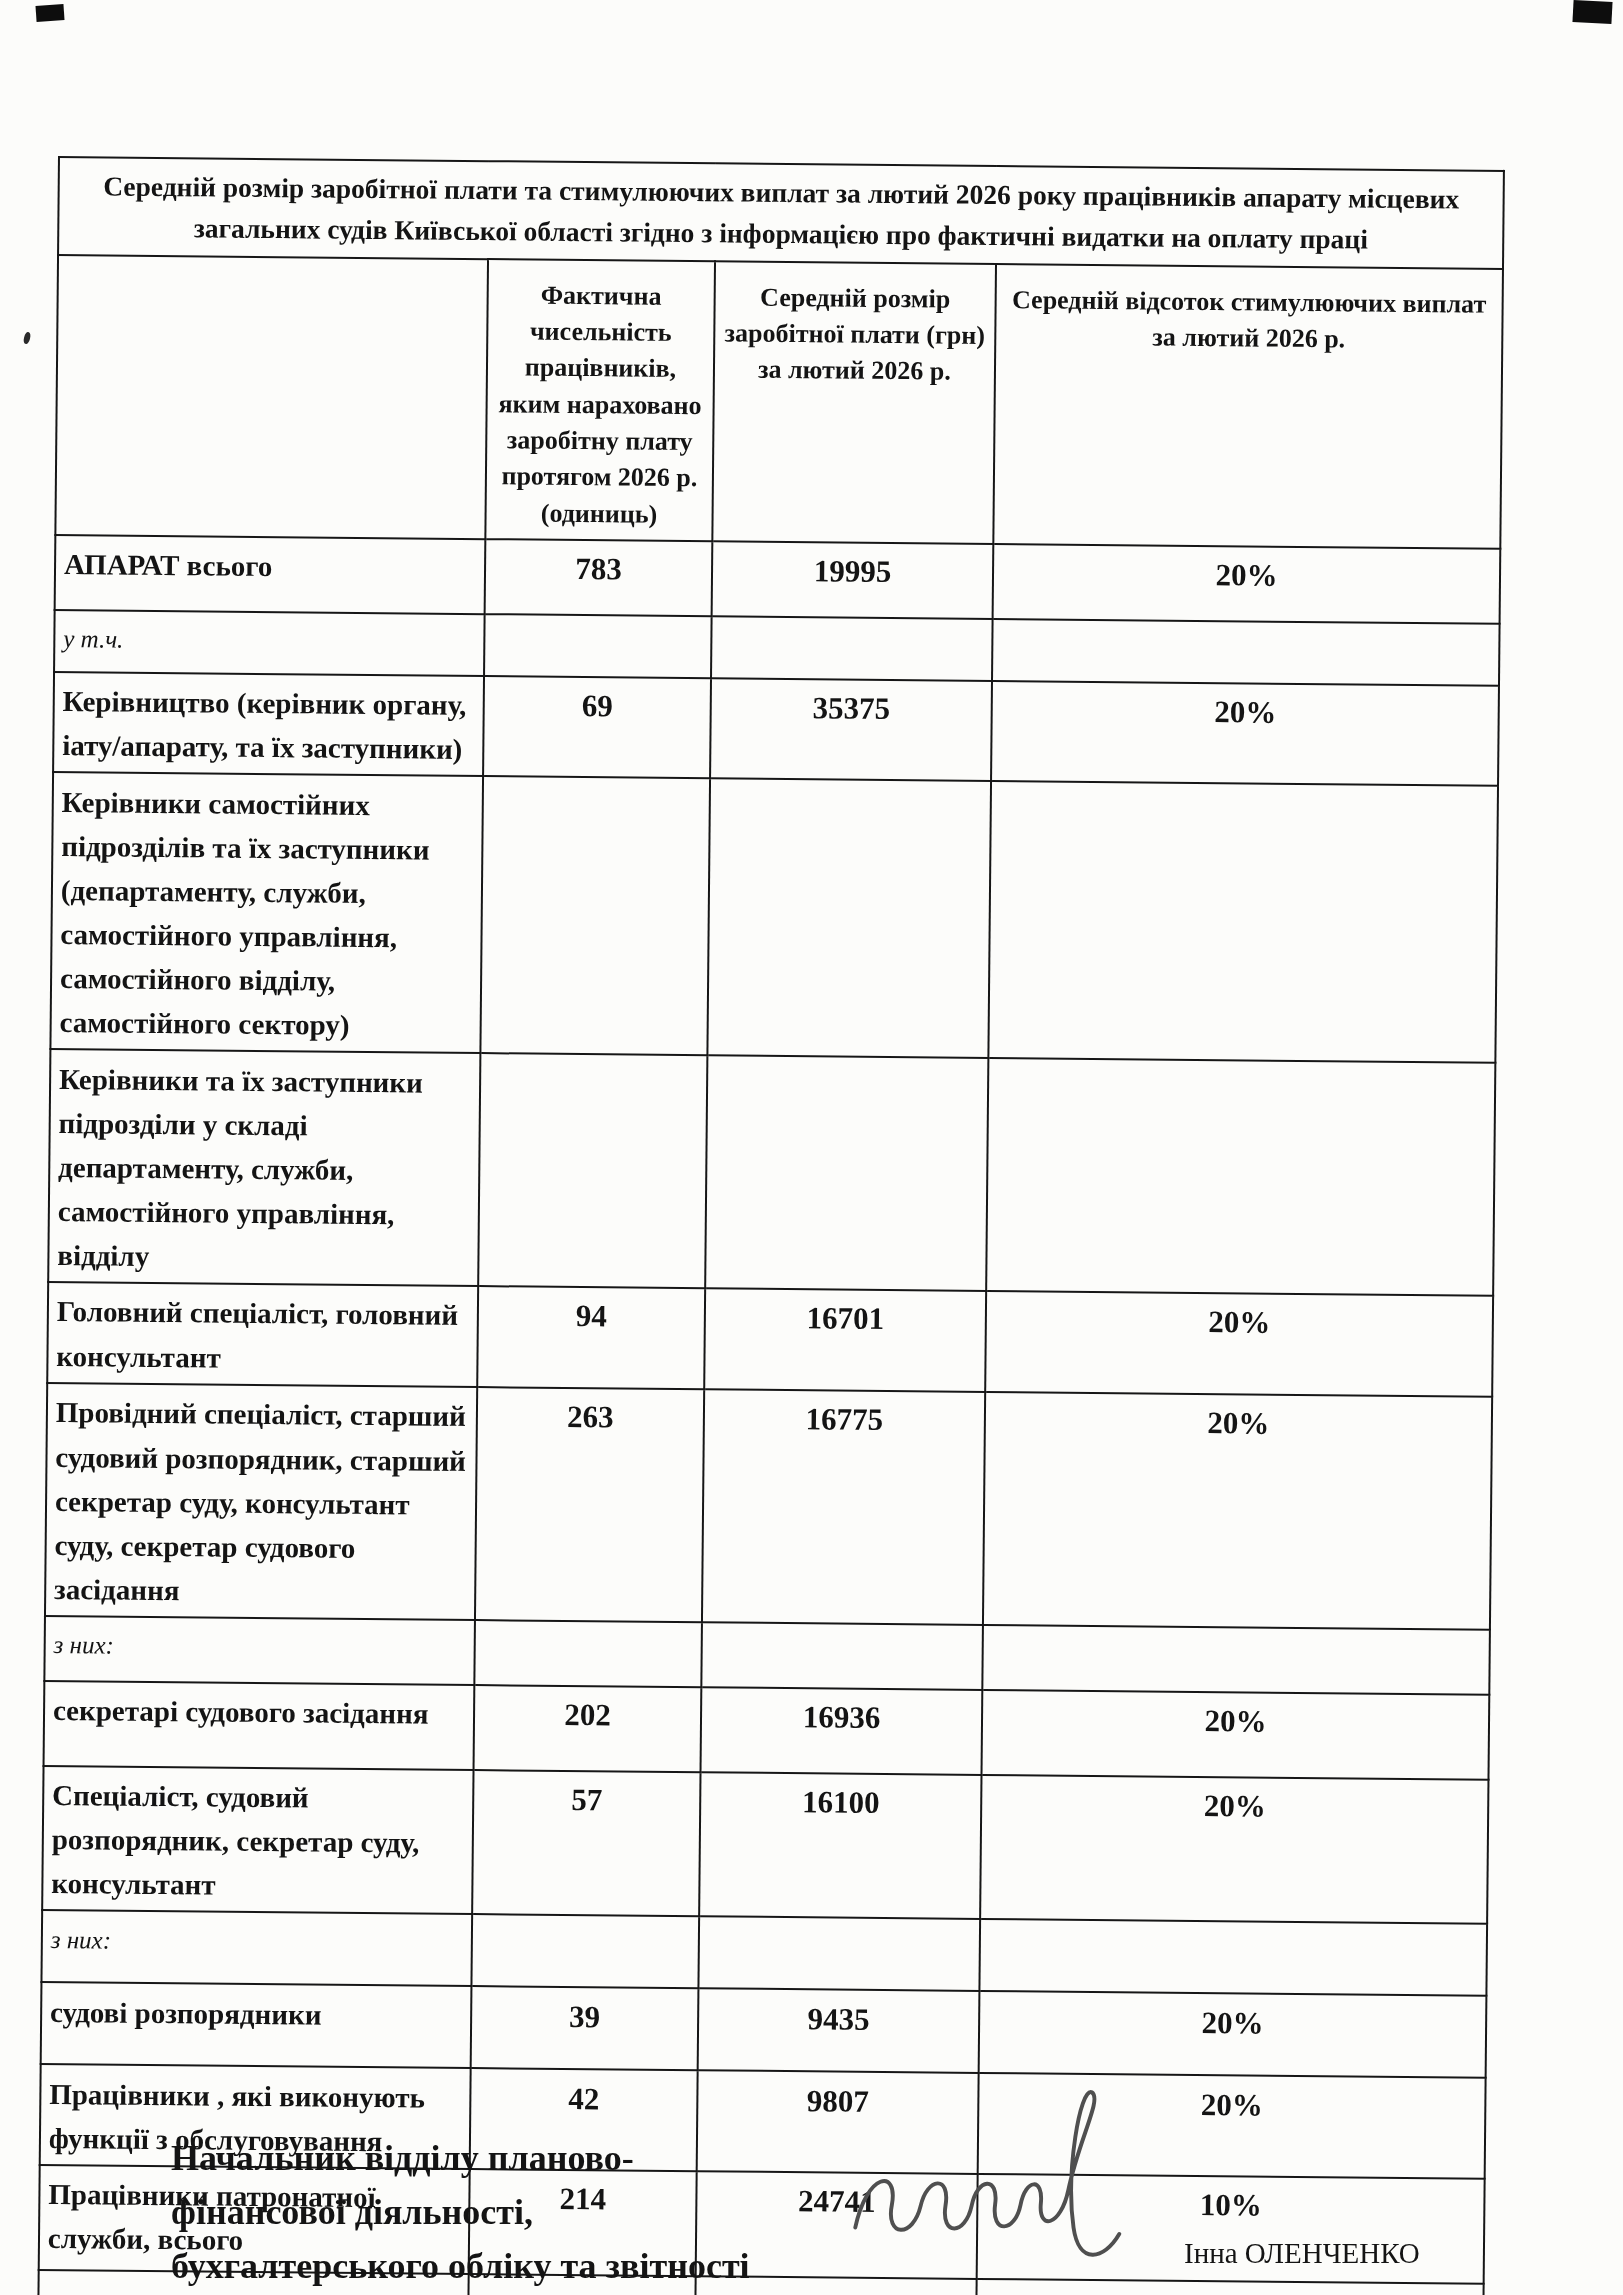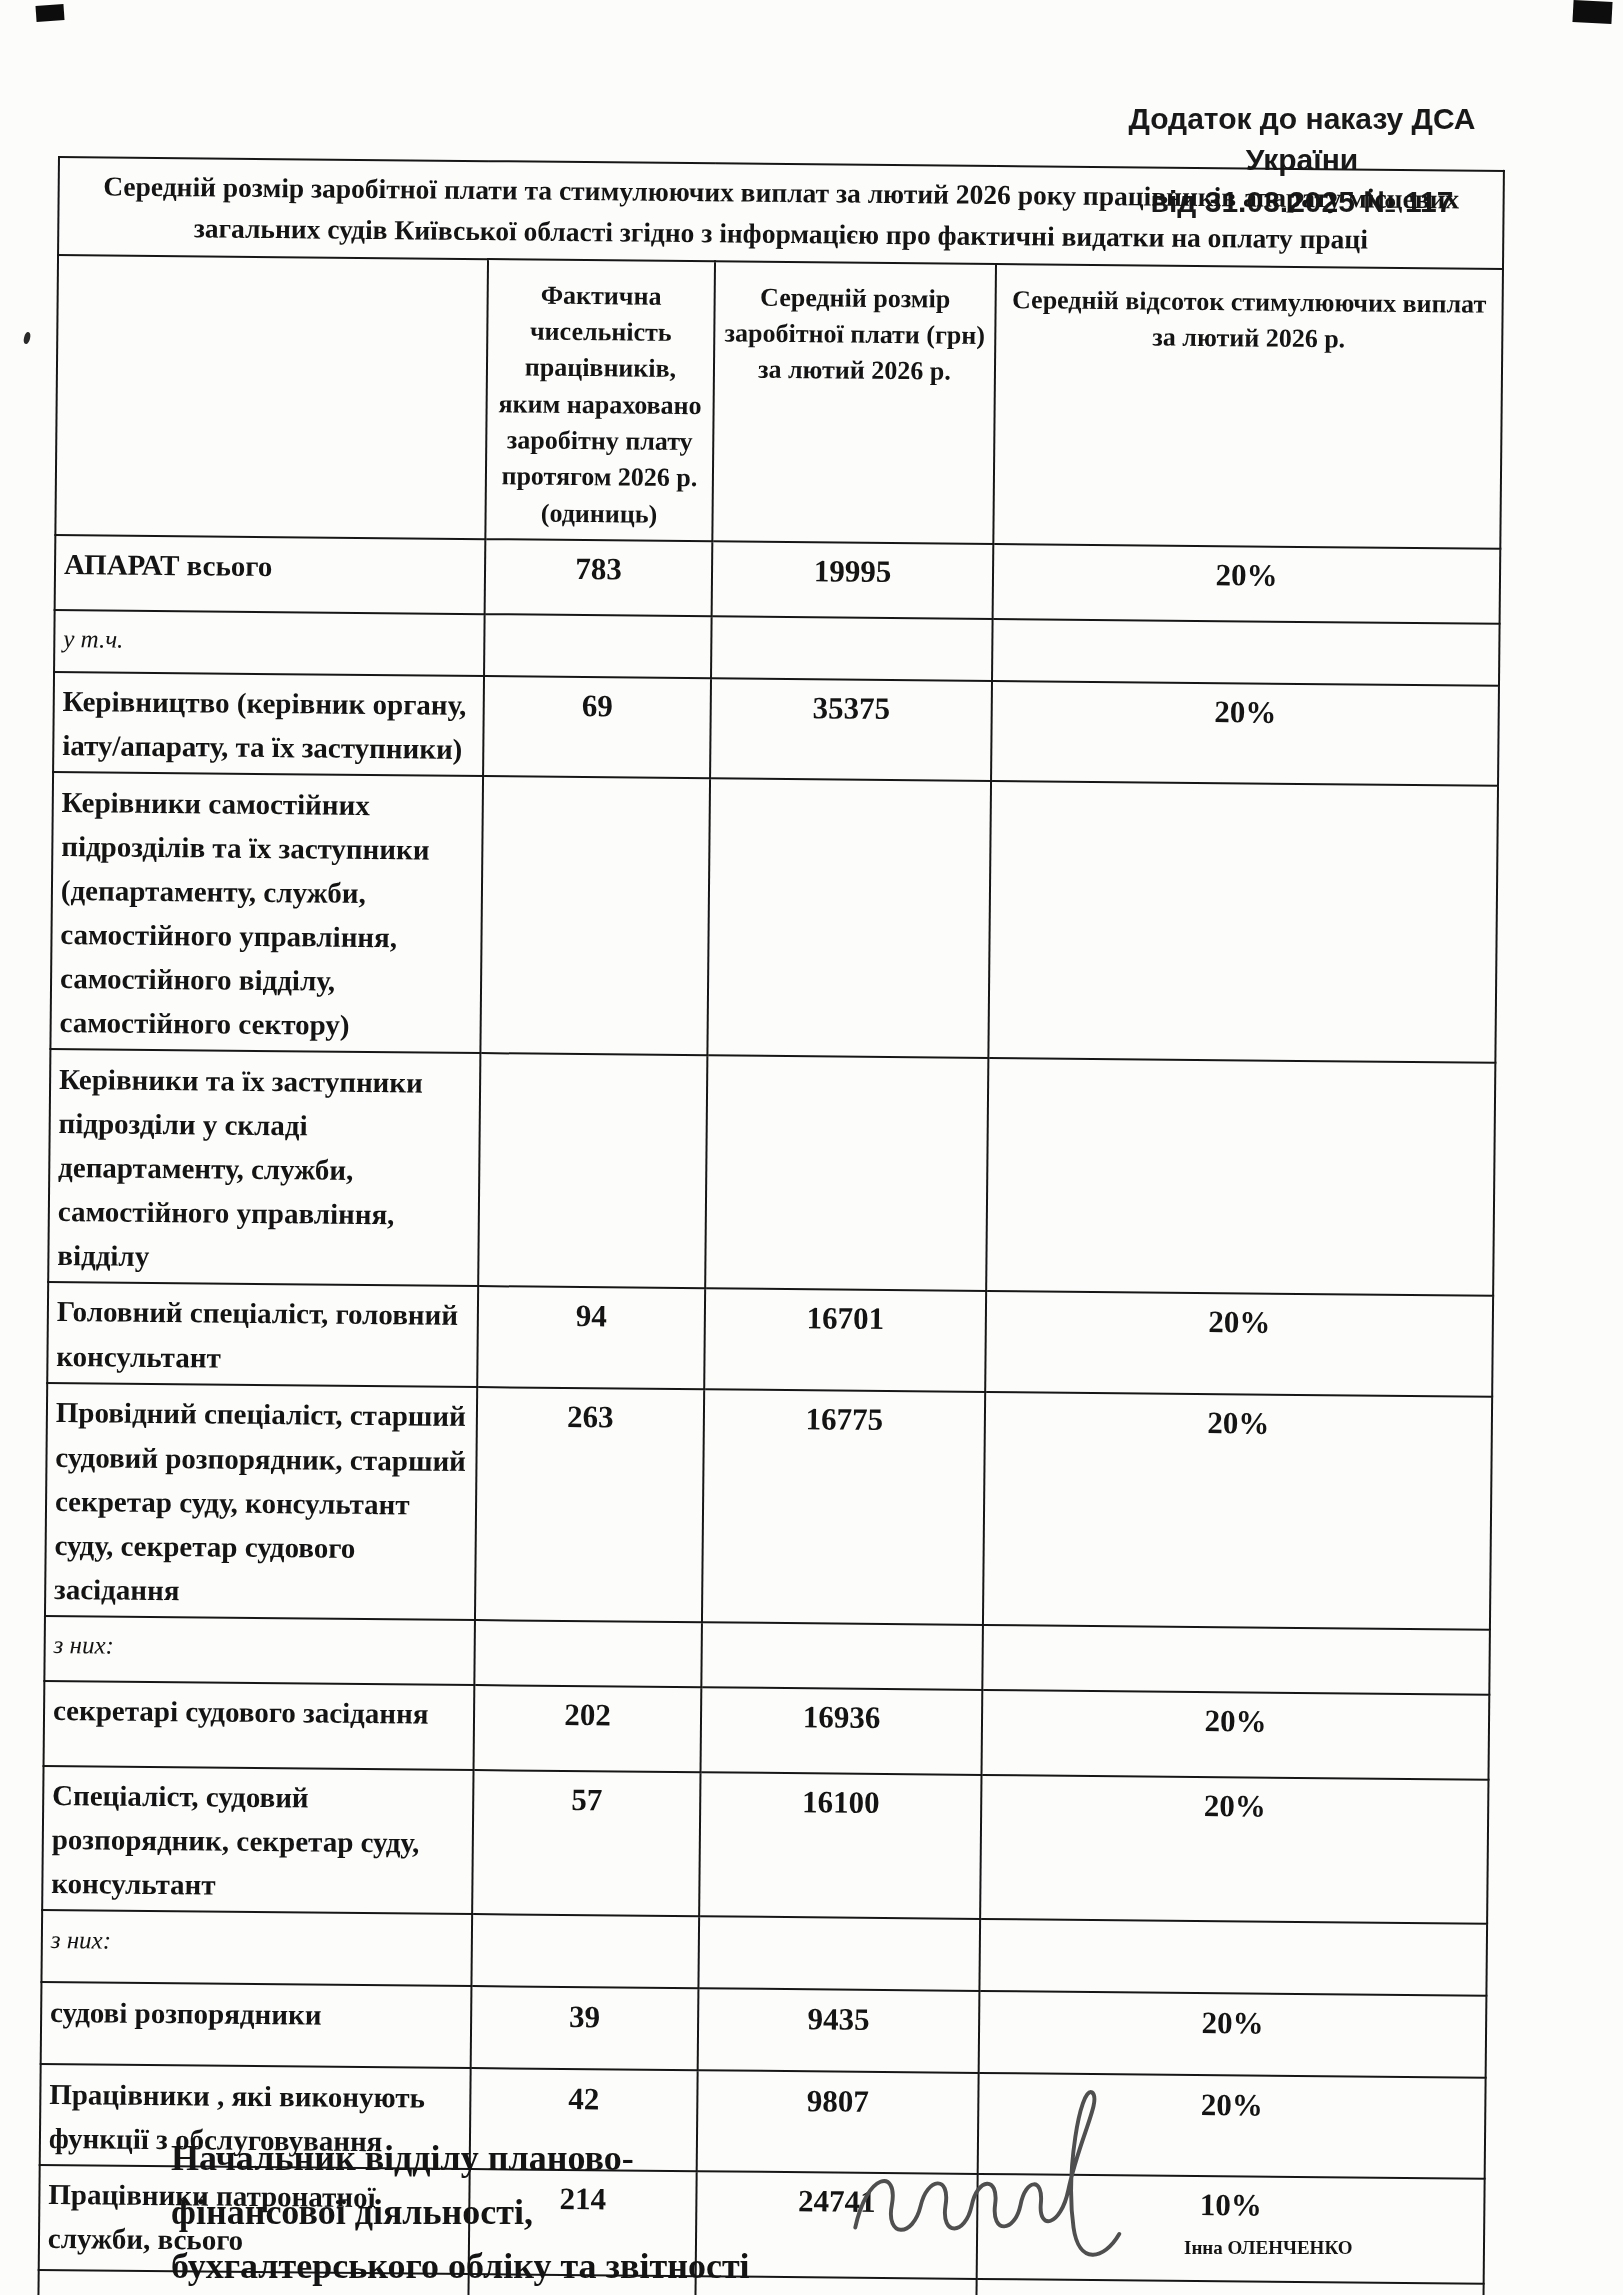--- a/index.html
+++ b/index.html
@@ -57,36 +57,32 @@
     padding-top:10.5px;
   }
   
   .sig-title{
     position:absolute;left:171px;top:2131px;width:635px;
     font-weight:bold;font-size:36px;line-height:1.5;
   }
   .sig-scribble{position:absolute;left:847px;top:2087px;}
   .sig-name{
     position:absolute;left:1184px;top:2237px;
-    font-weight:bold;font-size:19px;
+    font-weight:normal;font-size:29px;
   }
 </style>
 </head>
 <body>
 
 <div class="page">
 
   <div class="corner-mark" style="left:36px;top:5.2px;width:27.5px;height:15.7px;transform:rotate(-4deg);"></div>
   <div class="corner-mark" style="left:1573px;top:1.3px;width:39px;height:22px;transform:rotate(3deg);"></div>
   <div class="margin-tick" style="left:23.6px;top:332px;width:5.9px;height:12.4px;transform:rotate(14deg);"></div>
 
-  <div class="annex">
-    <div>Додаток до наказу ДСА України</div>
-    <div>від 31.03.2025 № 117</div>
-  </div>
 
   <div class="tbl-wrap">
   <table class="doc">
     <colgroup>
       <col style="width:430px">
           <col style="width:227px">
           <col style="width:281px">
           <col style="width:507px">
     </colgroup>
     <tbody>

